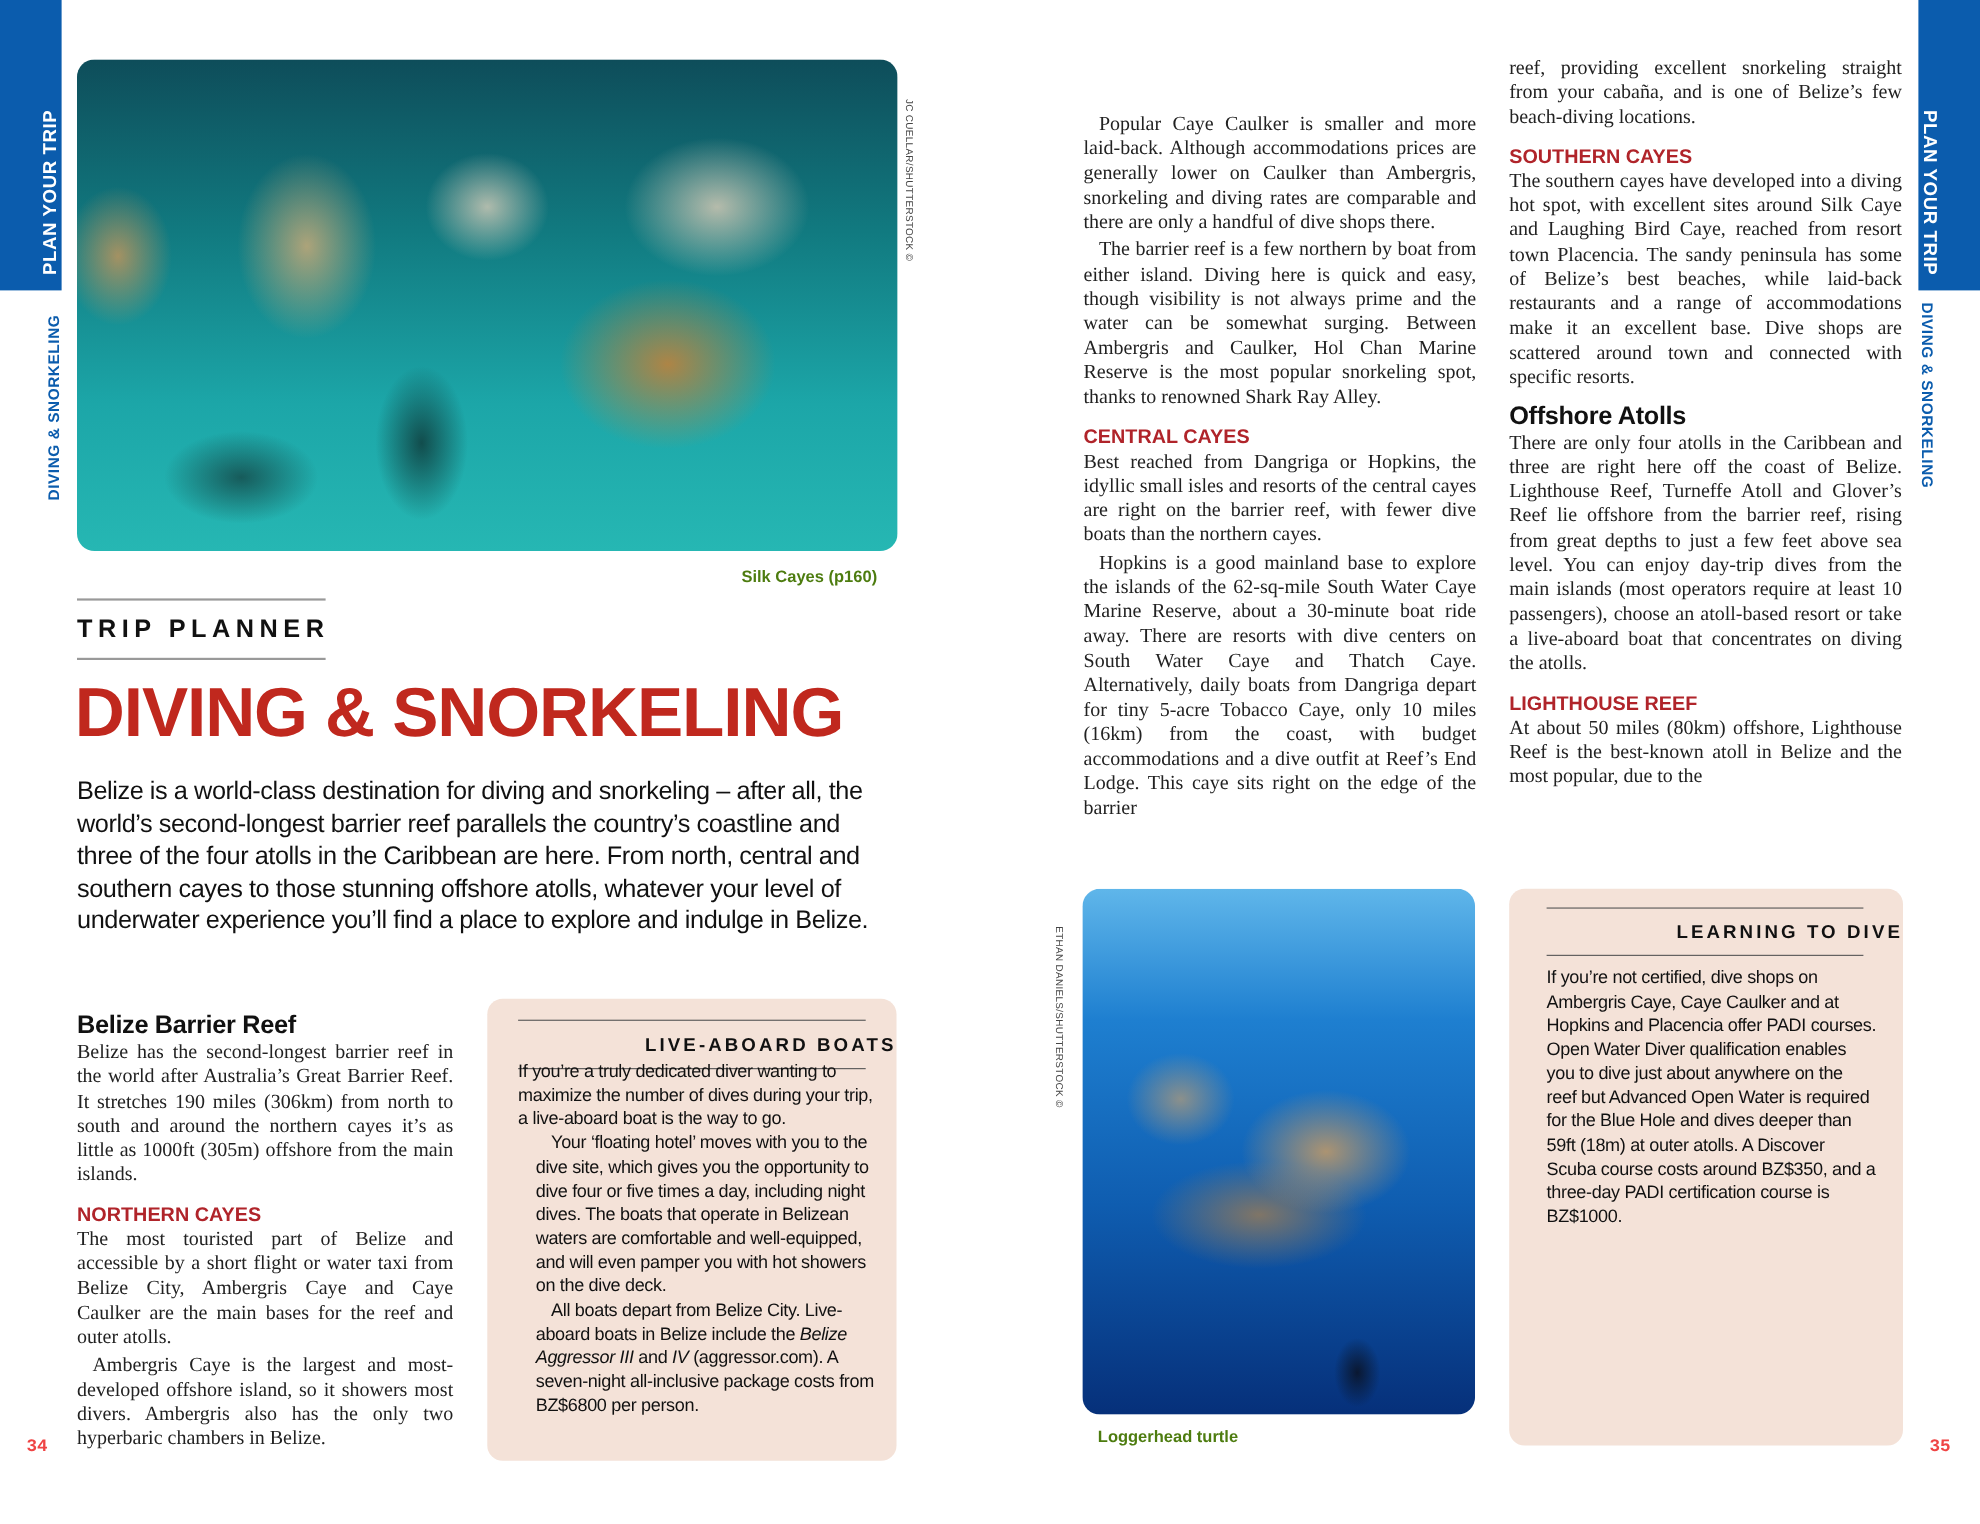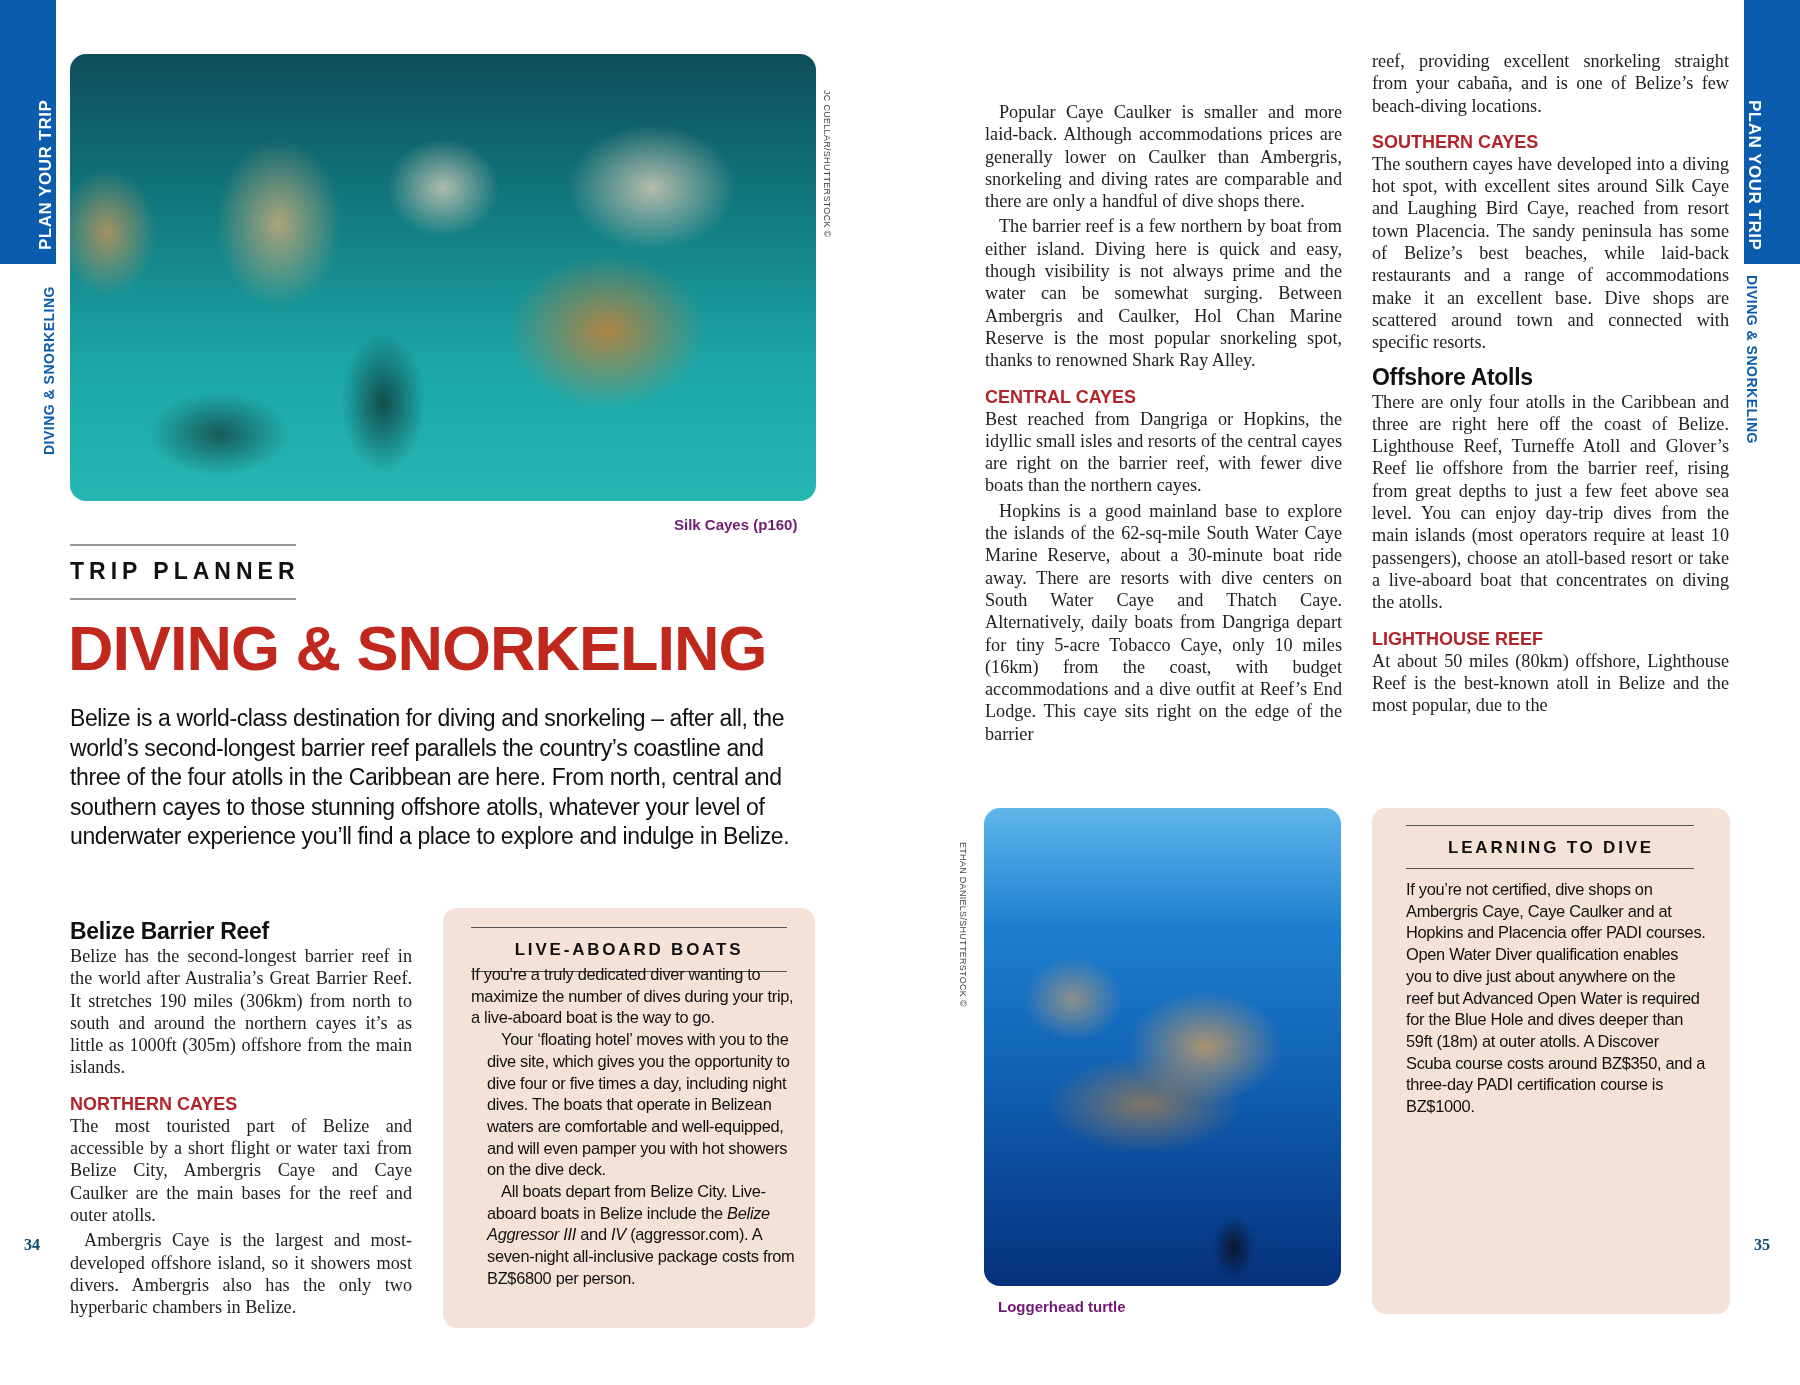--- a/index.html
+++ b/index.html
@@ -33,21 +33,21 @@
       radial-gradient(ellipse 110px 80px at 62% 50%, rgba(180,150,110,0.95), transparent 70%),
       radial-gradient(ellipse 140px 70px at 45% 62%, rgba(140,120,95,0.9), transparent 70%),
       radial-gradient(ellipse 70px 60px at 25% 40%, rgba(160,150,130,0.85), transparent 70%),
       radial-gradient(ellipse 30px 45px at 70% 92%, rgba(10,20,40,0.9), transparent 70%),
       linear-gradient(180deg, #5fb6ea 0%, #1e7fd0 25%, #0f5db0 60%, #06307a 100%);
   }
   .credit { position: absolute; font-family: "Liberation Sans", sans-serif; font-size: 9px; color: #444; white-space: nowrap; letter-spacing: 0.3px; transform-origin: 0 0; }
   .credit-reef { left: 832px; top: 90px; transform: rotate(90deg); }
   .credit-turtle { left: 968px; top: 842px; transform: rotate(90deg); }
 
-  .caption { position: absolute; font-family: "Liberation Sans", sans-serif; font-weight: bold; font-size: 15px; color: #701a75; text-align: center; }
+  .caption { position: absolute; font-family: "Liberation Sans", sans-serif; font-weight: bold; font-size: 15px; color: #4d7c0f; text-align: center; }
   .caption-reef { left: 674px; top: 516px; }
   .caption-turtle { left: 998px; top: 1298px; }
 
   .rule { position: absolute; height: 2px; background: #999; }
   .kicker { position: absolute; left: 70px; top: 558px; font-family: "Liberation Sans", sans-serif; font-weight: bold; font-size: 23px; letter-spacing: 5px; color: #111; }
   .title { position: absolute; left: 68px; top: 612px; font-family: "Liberation Sans", sans-serif; font-weight: bold; font-size: 63px; color: #c0281e; letter-spacing: -1px; white-space: nowrap; }
   .intro { position: absolute; left: 70px; top: 704px; width: 745px; font-family: "Liberation Sans", sans-serif; font-size: 23px; line-height: 29.6px; color: #111; letter-spacing: -0.4px; }
 
   .h2 { font-family: "Liberation Sans", sans-serif; font-weight: bold; font-size: 23px; color: #111; letter-spacing: -0.3px; }
   .h3 { font-family: "Liberation Sans", sans-serif; font-weight: bold; font-size: 18px; color: #b0242a; margin-top: 14px; line-height: 22px; }
@@ -56,25 +56,25 @@
 
   .col { position: absolute; }
   .col-a { left: 70px; top: 918px; width: 342px; }
   .col-c { left: 985px; top: 50px; width: 357px; margin-top: 48px; }
   .col-d { left: 1372px; top: 50px; width: 357px; }
 
   .box { position: absolute; background: #f4e2d8; border-radius: 14px; }
   .box-boats { left: 443px; top: 908px; width: 372px; height: 420px; }
   .box-learn { left: 1372px; top: 808px; width: 358px; height: 506px; }
   .box-rule { position: absolute; height: 1px; background: #555; }
-  .box-title { position: absolute; width: 100%; text-align: center; font-family: "Liberation Sans", sans-serif; font-weight: bold; font-size: 17px; letter-spacing: 2.8px; color: #111; }
+  .box-title { position: absolute; width: 100%; text-align: right; font-family: "Liberation Sans", sans-serif; font-weight: bold; font-size: 17px; letter-spacing: 2.8px; color: #111; }
   .box-body { position: absolute; font-family: "Liberation Sans", sans-serif; font-size: 16.4px; line-height: 21.7px; color: #111; letter-spacing: -0.3px; }
   .box-body p.ind { text-indent: 14px; margin-left: 16px; }
 
-  .pagenum { position: absolute; top: 1236px; font-family: Liberation Serif, serif; font-weight: bold; font-size: 16px; color: #0c4a6e; }
+  .pagenum { position: absolute; top: 1306px; font-family: Liberation Mono, monospace; font-weight: bold; font-size: 16px; color: #ef4444; }
   .pn-left { left: 24px; }
   .pn-right { left: 1754px; }
 </style>
 </head>
 <body>
 
 <div class="spine spine-left">
   <div class="spine-block"></div>
   <span class="spine-label plan">PLAN YOUR TRIP</span>
   <span class="spine-label sec">DIVING &amp; SNORKELING</span>

